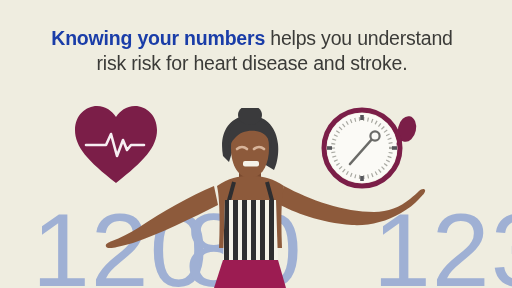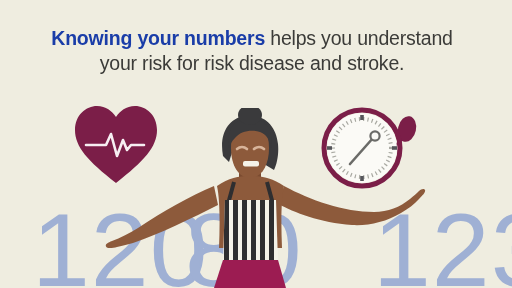--- a/index.html
+++ b/index.html
@@ -90,21 +90,21 @@
 <div id="stage">
 
   <div class="bignum" id="num-systolic">120</div>
 
   <div class="bignum" id="num-diastolic">80</div>
 
   <div class="bignum" id="num-cholesterol">123</div>
 
   <div id="headline">
     <span class="ln"><span class="lead">Knowing your numbers</span><span> helps you understand</span></span>
-    <span class="ln">your risk for risk disease and stroke.</span>
+    <span class="ln">risk risk for heart disease and stroke.</span>
   </div>
 
   <svg id="heart-icon" viewBox="0 0 88 82">
     <path d="M44 80 C16 58 3 44 3 27 C3 12 14 3 25 3 C34 3 40 8 44 14 C48 8 54 3 63 3 C74 3 85 12 85 27 C85 44 72 58 44 80 Z" fill="#7b1e48"></path>
     <path d="M14 42 L34 42 L39 31 L45 53 L51 37 L55 47 L59 42 L72 42" fill="none" stroke="#f7eef2" stroke-width="2.6" stroke-linecap="round" stroke-linejoin="round"></path>
   </svg>
 
   <svg id="gauge-icon" viewBox="0 0 104 82">
 
     <path d="M62 44 C72 44 78 36 84 30" stroke="#7b1e48" stroke-width="2.6" fill="none" stroke-linecap="round"></path>

